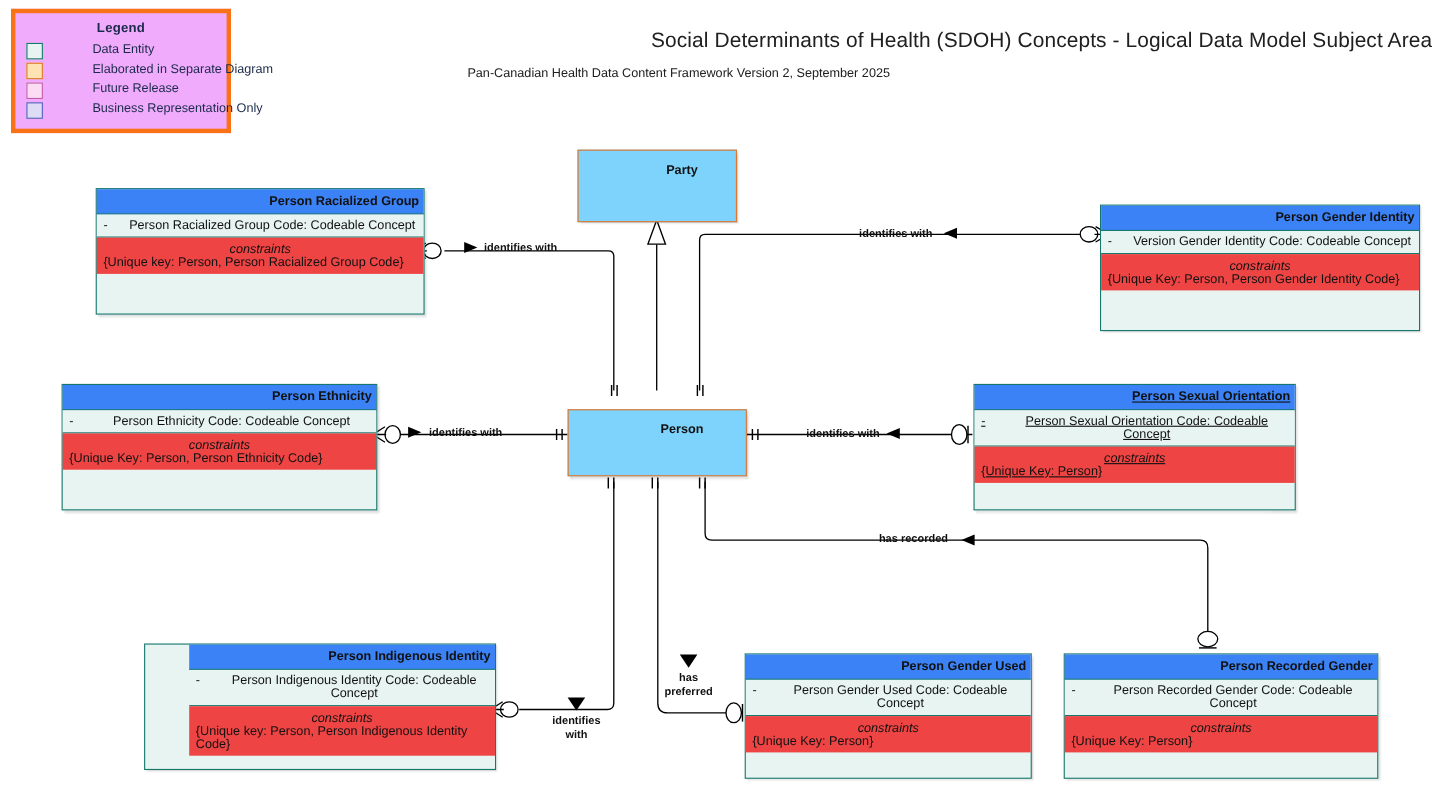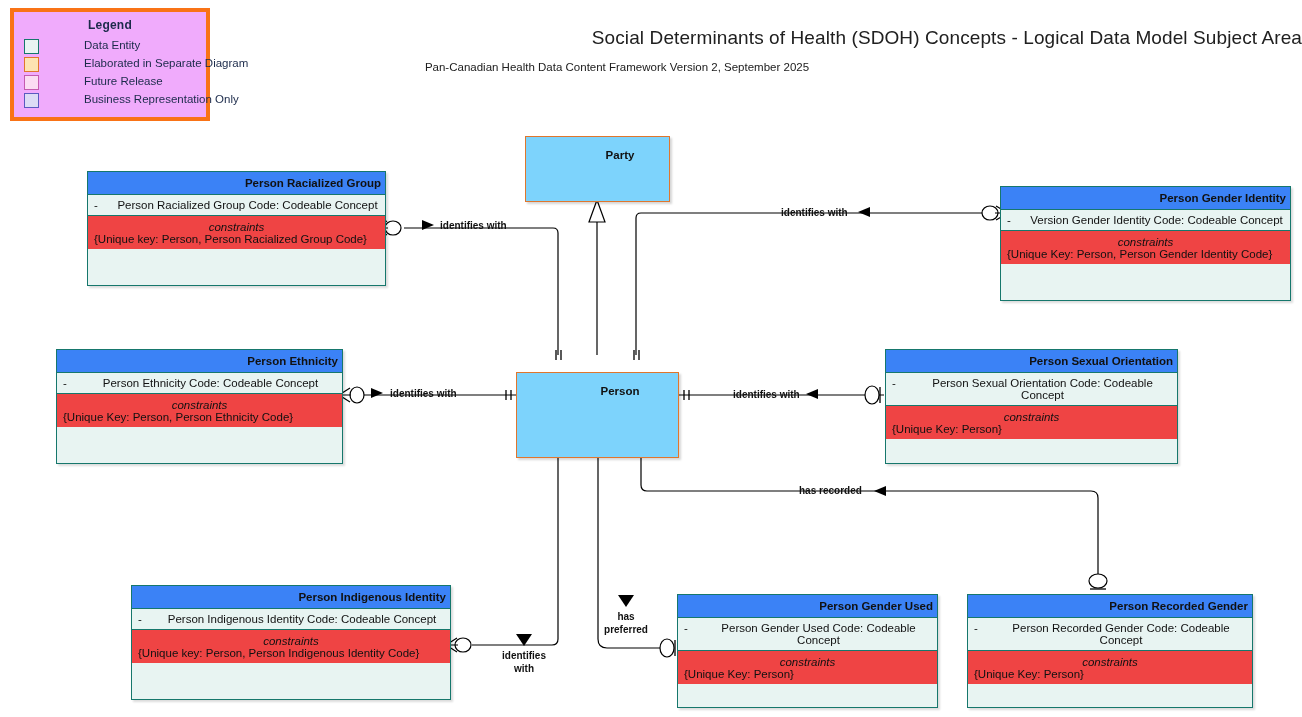--- a/index.html
+++ b/index.html
@@ -132,21 +132,21 @@
       <polygon points="524,646 516,634 532,634" fill="#000000" stroke="none"></polygon>
       <polygon points="626,607 618,595 634,595" fill="#000000" stroke="none"></polygon>
       <polygon points="874,491 886,486 886,496" fill="#000000" stroke="none"></polygon>
     </g>
   </svg>
 
   <div class="orange-box" style="left:525px;top:136px;width:145px;height:66px;">
     <div class="ob-title">Party</div>
   </div>
 
-  <div class="orange-box" style="left:516px;top:372px;width:163px;height:86px;">
+  <div class="orange-box" style="left:516px;top:372px;width:163px;height:61px;">
     <div class="ob-title">Person</div>
   </div>
 
   <div class="entity" style="left:87px;top:171px;width:299px;height:115px;">
     <div class="e-name">Person Racialized Group</div>
     <div class="e-attrs">
       <div class="e-attr">
         <span class="vis">-</span>
         <span class="txt">Person Racialized Group Code: Codeable Concept</span>
       </div>
@@ -178,35 +178,35 @@
         <span class="vis">-</span>
         <span class="txt">Person Ethnicity Code: Codeable Concept</span>
       </div>
     </div>
     <div class="e-cons">
       <div class="cons-kw">constraints</div>
       <div class="cons-body center">{Unique Key: Person, Person Ethnicity Code}</div>
     </div>
   </div>
 
-  <div class="entity" style="left:885px;top:349px;width:293px;height:115px;">
+  <div class="entity" style="left:885px;top:349px;width:293px;height:115px;text-decoration:underline;">
     <div class="e-name">Person Sexual Orientation</div>
     <div class="e-attrs">
       <div class="e-attr">
         <span class="vis">-</span>
         <span class="txt">Person Sexual Orientation Code: Codeable Concept</span>
       </div>
     </div>
     <div class="e-cons">
       <div class="cons-kw">constraints</div>
       <div class="cons-body left">{Unique Key: Person}</div>
     </div>
   </div>
 
-  <div class="entity" style="left:131px;top:585px;width:320px;height:115px;">
+  <div class="entity" style="left:131px;top:585px;width:320px;height:115px;padding-left:40px;">
     <div class="e-name">Person Indigenous Identity</div>
     <div class="e-attrs">
       <div class="e-attr">
         <span class="vis">-</span>
         <span class="txt">Person Indigenous Identity Code: Codeable Concept</span>
       </div>
     </div>
     <div class="e-cons">
       <div class="cons-kw">constraints</div>
       <div class="cons-body center">{Unique key: Person, Person Indigenous Identity Code}</div>

